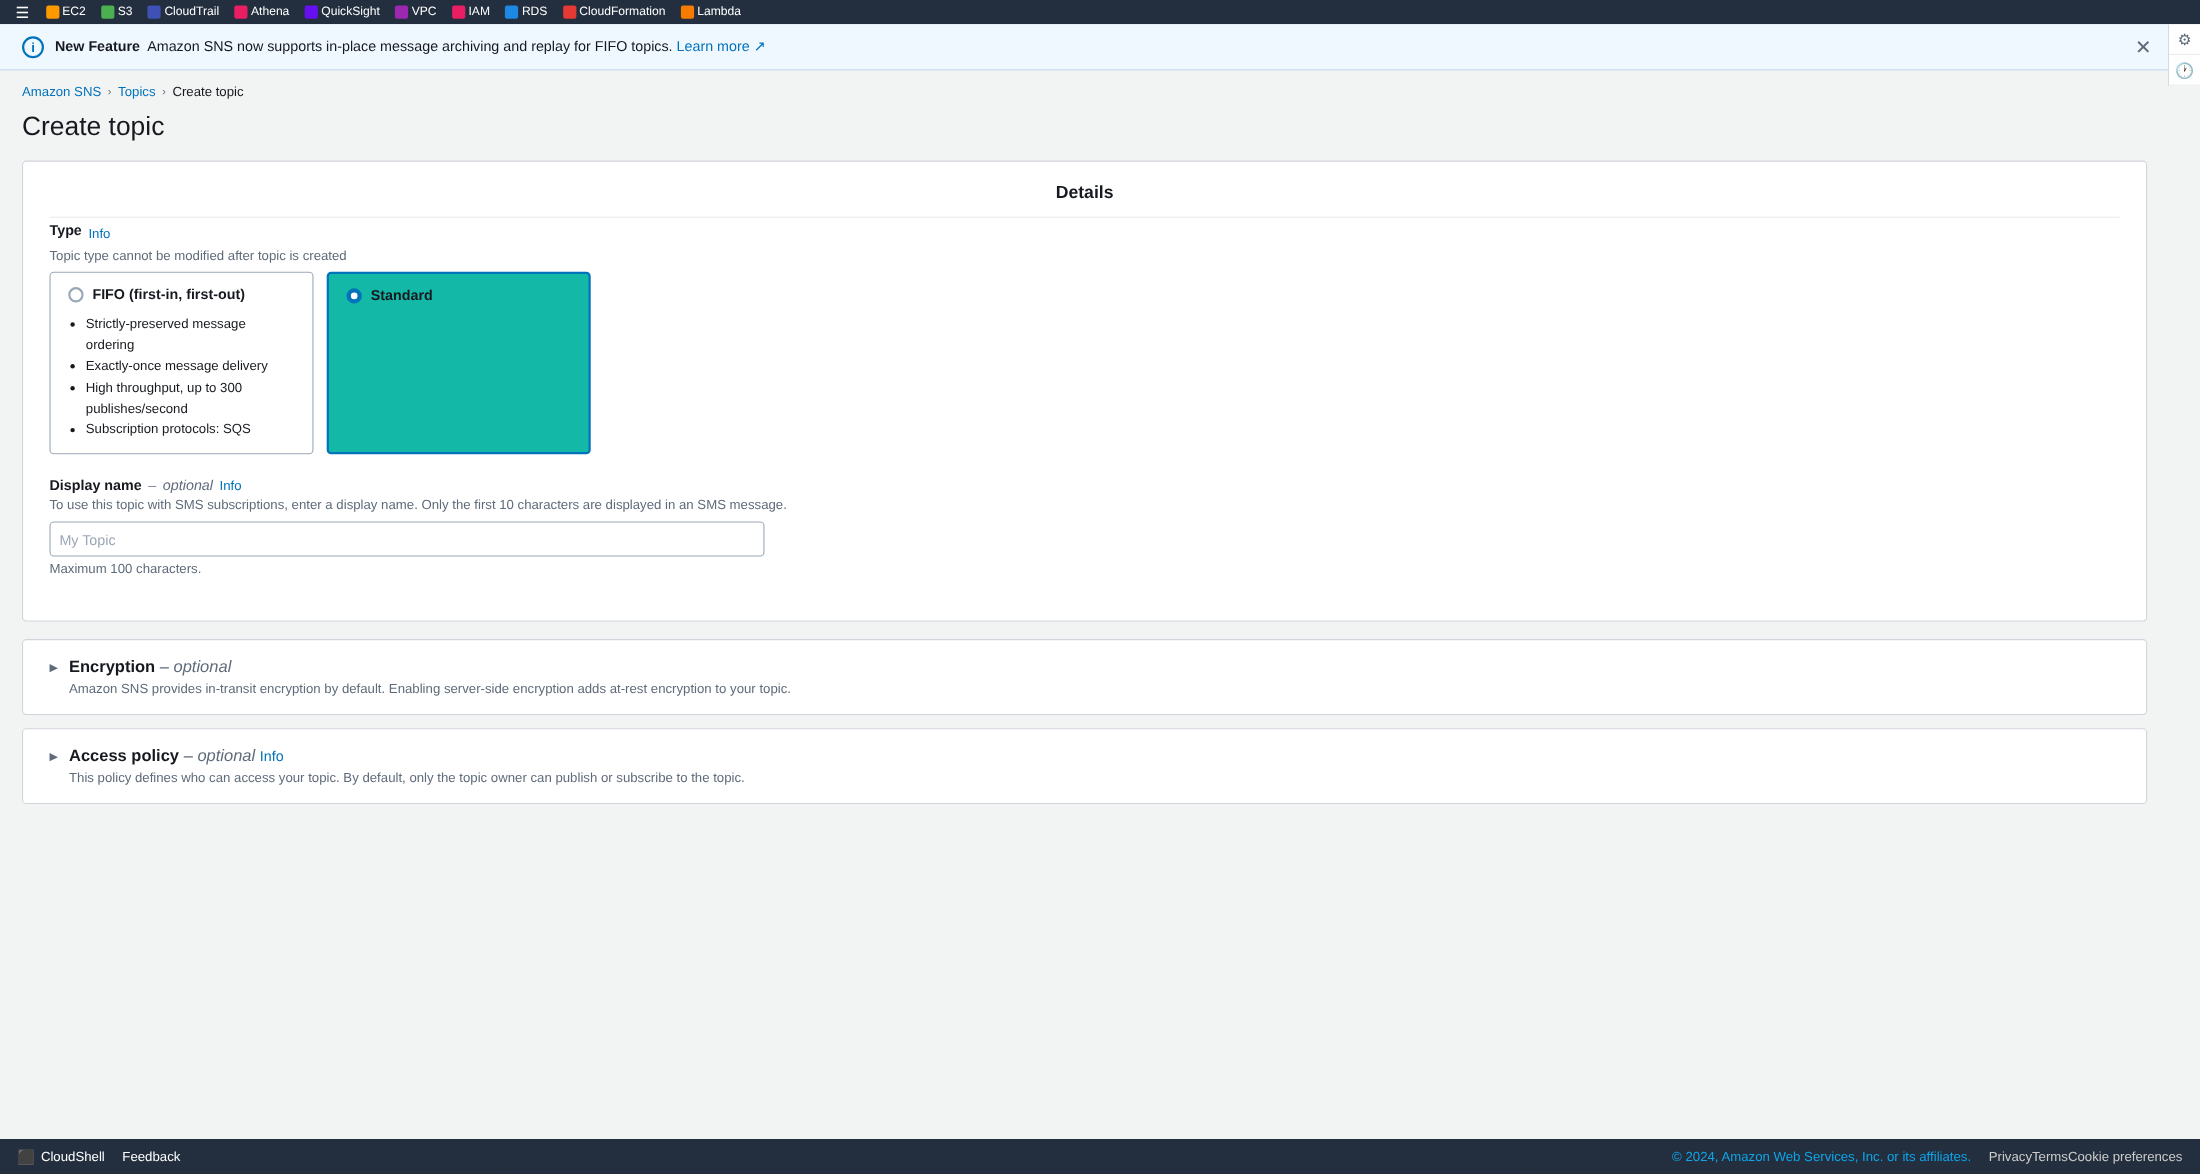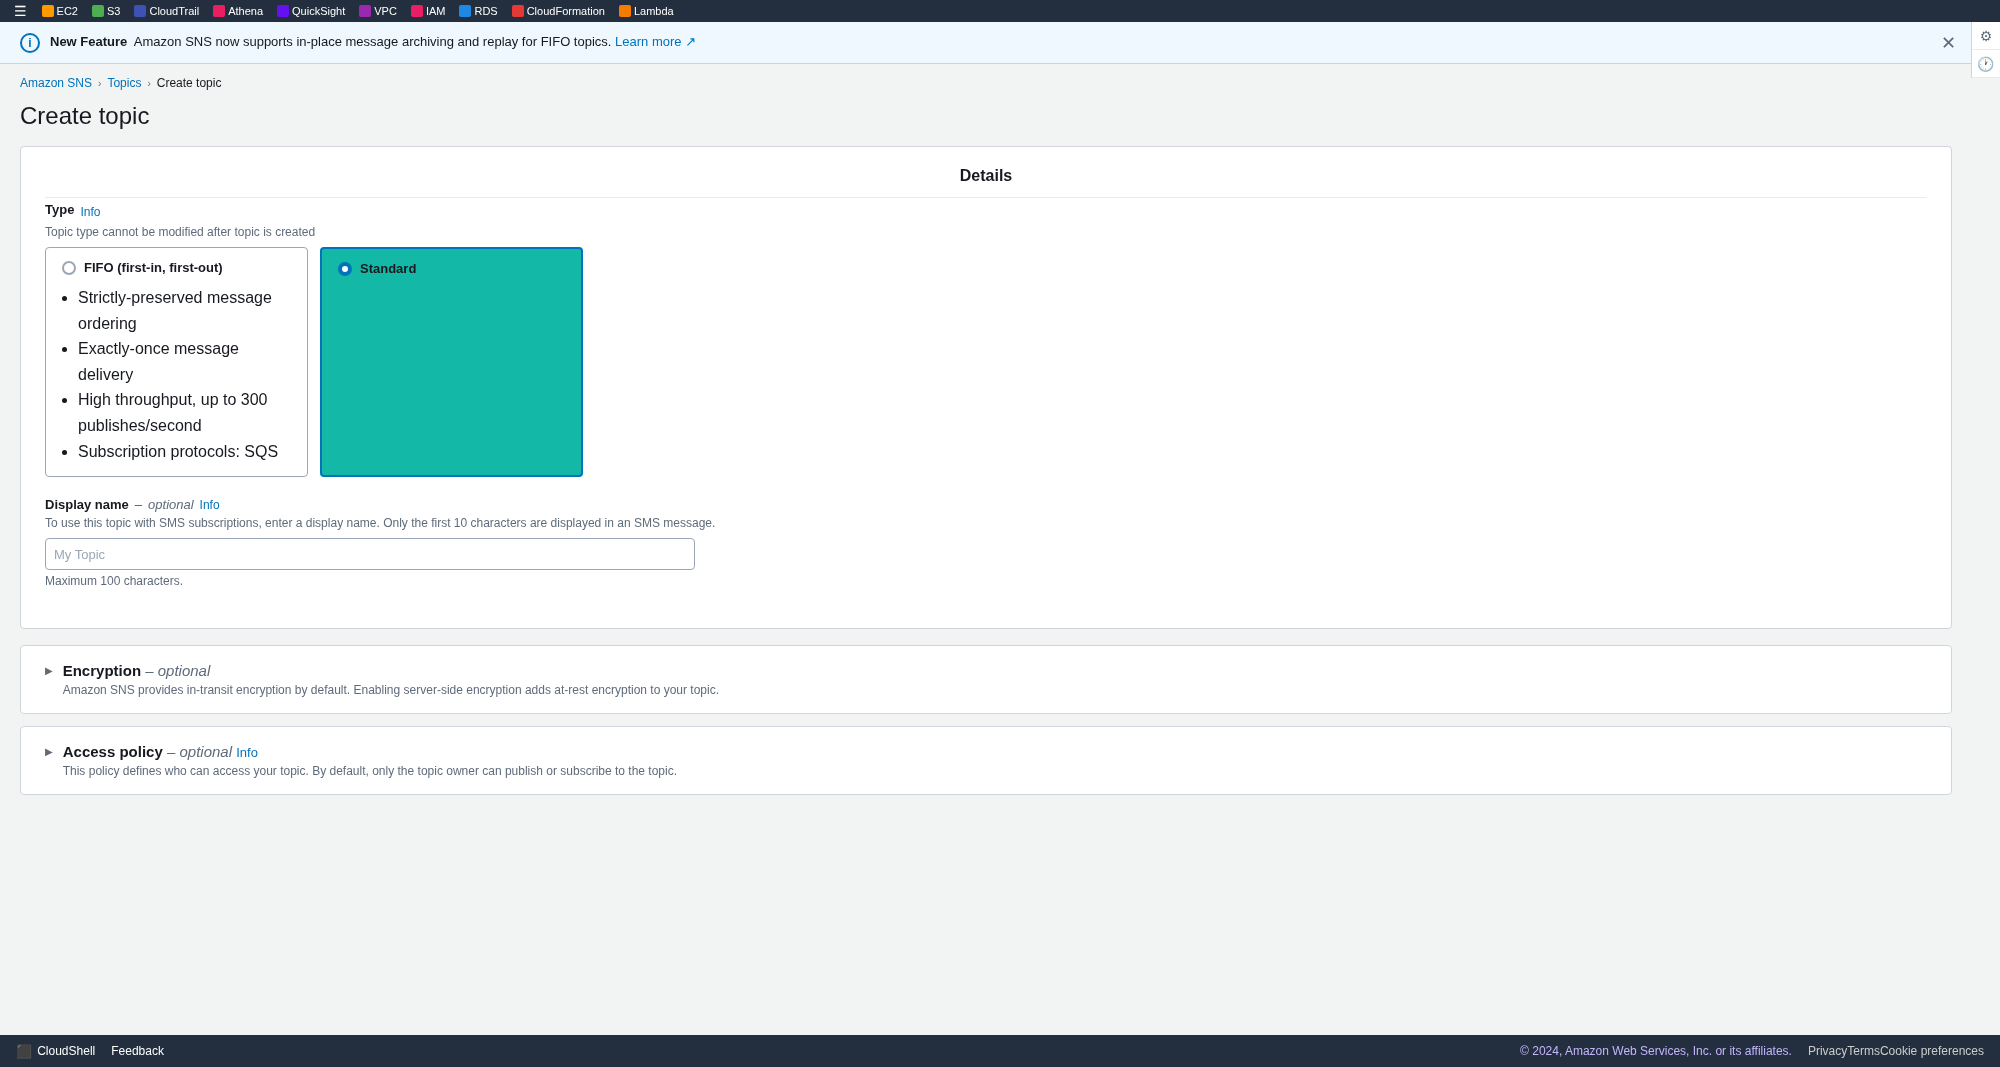--- a/index.html
+++ b/index.html
@@ -188,21 +188,21 @@
     }
     .type-options {
       display: flex;
       gap: 12px;
       margin-top: 8px;
     }
     .type-option {
       border: 1px solid #9ba7b6;
       border-radius: 4px;
       padding: 12px 16px;
-      width: 263px;
+      width: 240px;
       cursor: pointer;
       position: relative;
     }
     .type-option.selected {
       border: 2px solid #0073bb;
       background: #14b8a6;
     }
     .type-option-header {
       display: flex;
       align-items: center;
@@ -220,21 +220,21 @@
       display: inline-block;
       flex-shrink: 0;
     }
     .radio-btn.checked {
       border: 4px solid #0073bb;
       background: #fff;
     }
     .type-option ul {
       list-style: disc;
       padding-left: 16px;
-      font-size: 16px;
+      font-size: 12px;
       color: #16191f;
       line-height: 1.6;
     }
 
     
     .text-input {
       width: 100%;
       max-width: 650px;
       height: 32px;
       padding: 4px 8px;
@@ -332,21 +332,21 @@
       gap: 0;
       font-size: 12px;
       color: #ccc;
     }
     .footer-links a {
       color: #ccc;
       text-decoration: none;
     }
     .footer-copyright {
       font-size: 12px;
-      color: #c4b5fd;
+      color: #0ea5e9;
       margin-right: 16px;
     }
   </style>
 </head>
 <body>
 
 <div class="top-nav">
   <button class="hamburger-btn">☰</button>
   <div class="nav-item">
     <span class="nav-icon" style="background:#f90;"></span>

